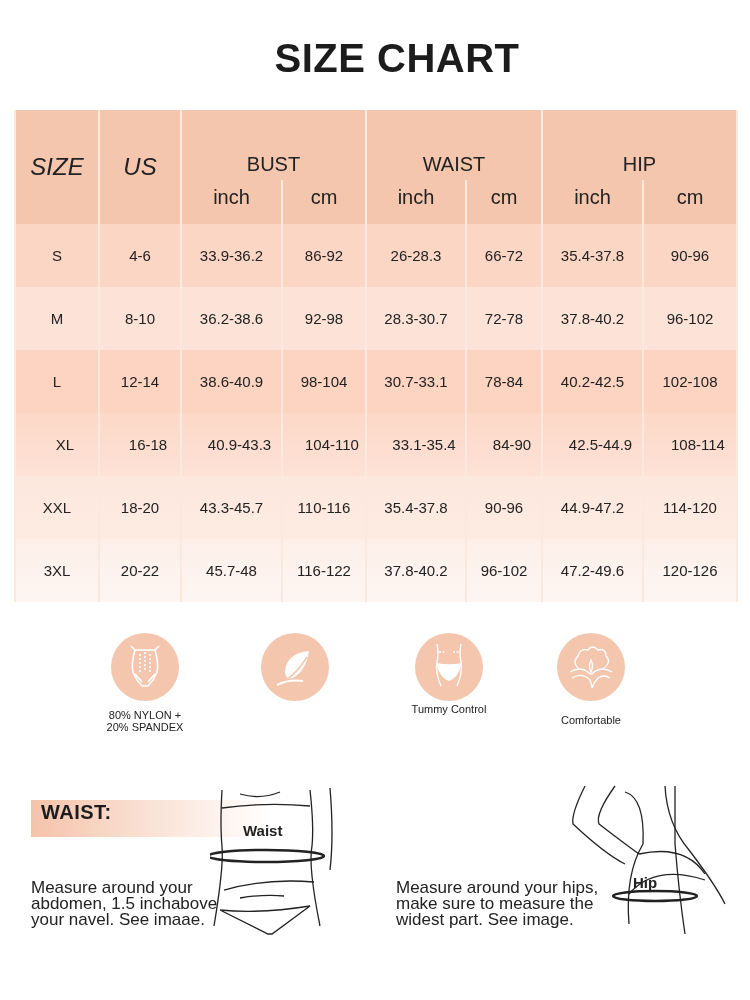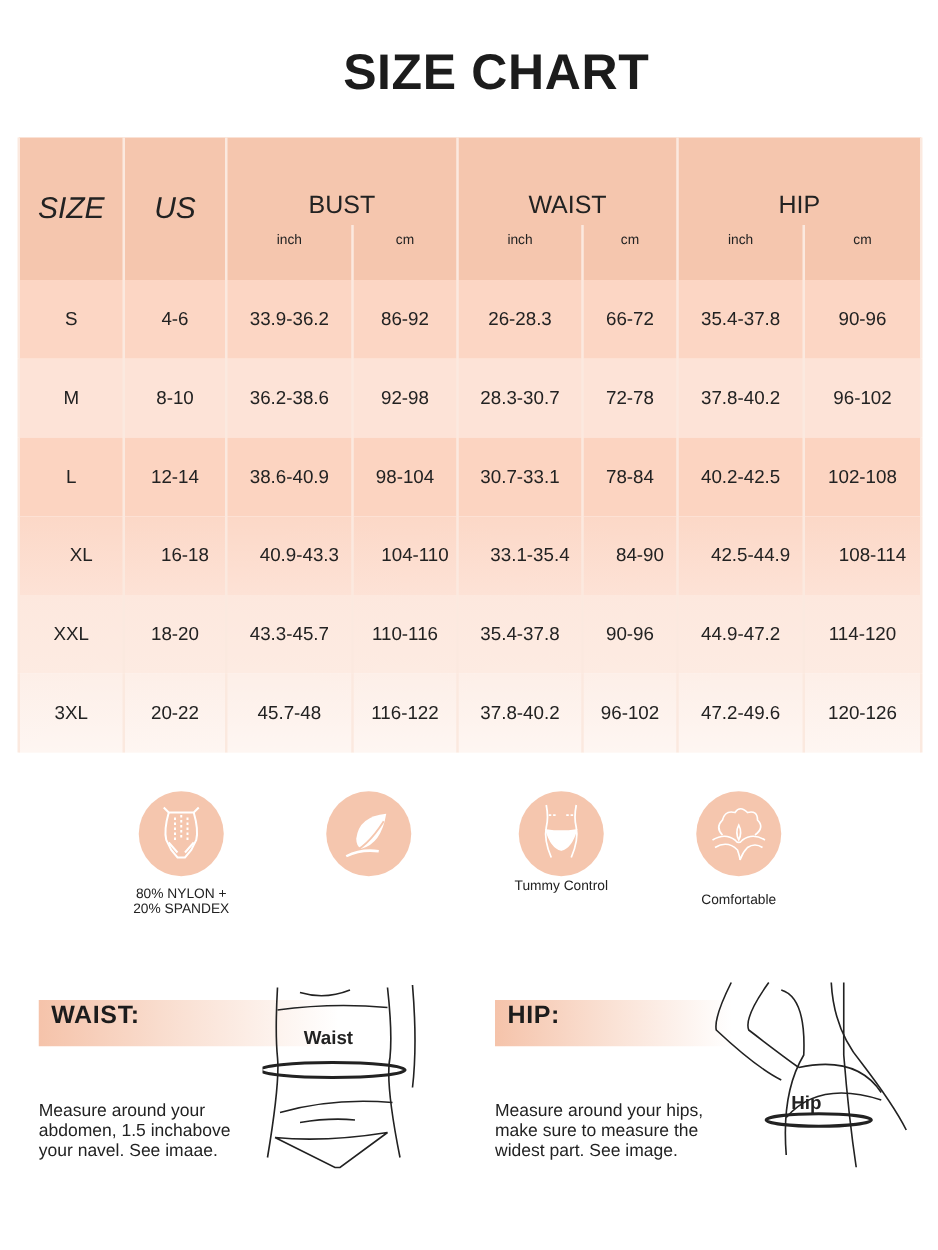--- a/index.html
+++ b/index.html
@@ -18,21 +18,21 @@
     position: absolute; top: 110px; left: 14px; width: 722px;
     border-collapse: collapse; table-layout: fixed;
   }
   table.chart td, table.chart th {
     text-align: center; font-weight: normal; color: #222;
     border-left: 2px solid #fbe9df; border-right: 2px solid #fbe9df;
   }
   table.chart tr:first-child th, table.chart tr:nth-child(2) th { background: #f5c6ae; }
   .h-big { font-size: 24px; font-style: italic; }
   .h-grp { font-size: 20px; height: 70px; vertical-align: bottom; padding-bottom: 4px; }
-  .h-unit { font-size: 11px; height: 44px; vertical-align: top; padding-top: 6px; }
+  .h-unit { font-size: 20px; height: 44px; vertical-align: top; padding-top: 6px; }
   table.chart td { font-size: 15px; height: 63px; }
   tr.r0 td { background: #fcd6c4; }
   tr.r1 td { background: #fde3d7; }
   tr.r2 td { background: #fcd4c1; }
   tr.r3 td { background: linear-gradient(#fcd8c7, #fde2d6); padding-left: 16px; }
   tr.r4 td { background: linear-gradient(#fde8de, #fdebe2); }
   tr.r5 td { background: linear-gradient(#fdefe8, #fef6f2); }
   .features { position: absolute; top: 633px; left: 0; width: 750px; }
   .feat {
     position: absolute; width: 150px; text-align: center;
@@ -44,21 +44,21 @@
   .feat .lbl { font-size: 11px; color: #222; margin-top: 8px; line-height: 12px; }
   .measure { position: absolute; top: 780px; height: 160px; width: 375px; }
   .band {
     position: absolute; top: 20px; height: 37px;
     background: linear-gradient(90deg, #f5c3aa 0%, #f9dccd 40%, rgba(255,255,255,0) 100%);
   }
   .band span {
     position: absolute; left: 10px; top: 1px; font-size: 20px; font-weight: bold;
     color: #1c1c1c; letter-spacing: 0.5px;
   }
-  .desc { position: absolute; font-size: 14px; line-height: 16px; color: #222; }
+  .desc { position: absolute; font-size: 17px; line-height: 16px; color: #222; }
   .fig { position: absolute; }
 </style>
 </head>
 <body>
 
 <div class="title">SIZE CHART</div>
 
 <table class="chart">
   <colgroup>
     <col style="width:84px">
@@ -213,23 +213,20 @@
     <path d="M30 8 Q50 14 70 6"></path>
     <path d="M14 104 Q56 92 104 96"></path>
     <path d="M30 112 Q54 108 74 110"></path>
     <path d="M10 124 Q50 128 100 120 L62 148 L58 148 L10 124"></path>
     <ellipse cx="56" cy="70" rx="58" ry="6" stroke-width="2.5"></ellipse>
   </svg>
   <div style="position:absolute; left:243px; top:42px; font-size:15px; font-weight:bold;">Waist</div>
 </div>
 
 <div class="measure" style="left:375px">
-  <div class="band" style="left:21px; width:190px;">
-    <span>HIP:</span>
-  </div>
   <div class="desc" style="left:21px; top:100px;">
     <div>Measure around your hips,</div>
     <div>make sure to measure the</div>
     <div>widest part. See image.</div>
   </div>
   <svg class="fig" style="left:190px; top:4px;" width="170" height="150" viewBox="0 0 170 150" fill="none" stroke="#222" stroke-width="1.3">
     <path d="M20 2 Q6 30 8 40 Q40 70 60 80"></path>
     <path d="M50 2 Q30 30 34 40 Q60 60 74 70"></path>
     <path d="M60 8 Q80 14 78 60 Q60 90 64 140"></path>
     <path d="M100 2 Q102 40 124 66 Q150 100 160 120"></path>

